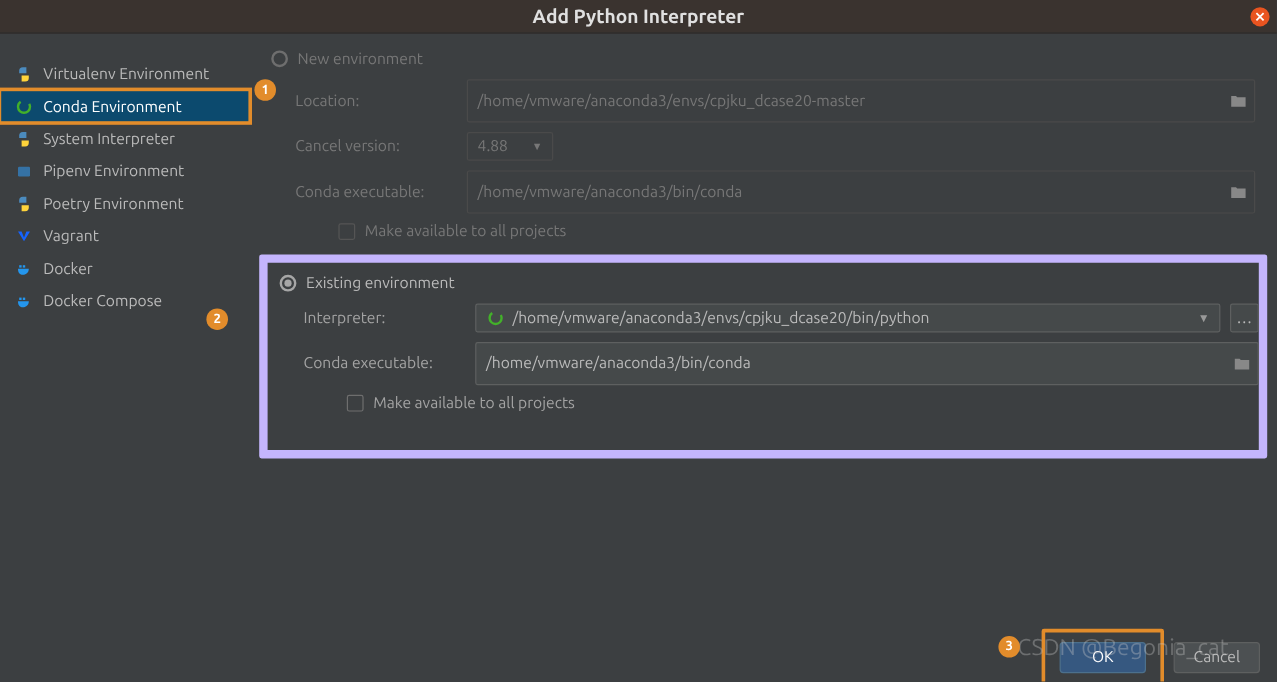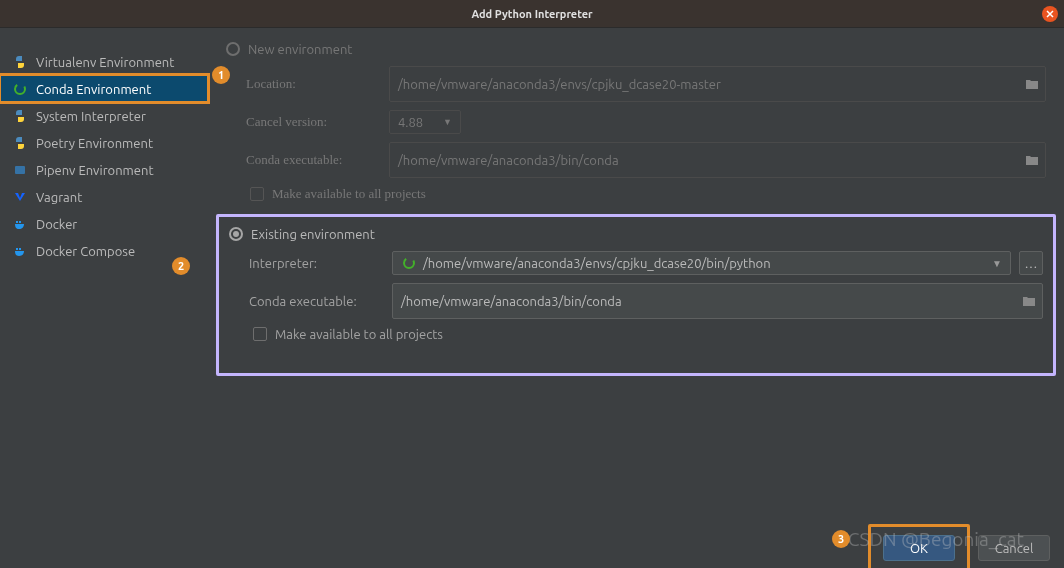--- a/index.html
+++ b/index.html
@@ -18,21 +18,21 @@
       background: #3a332f;
       display: flex;
       align-items: center;
       justify-content: center;
       position: relative;
       border-bottom: 1px solid #2b2b2b;
     }
     .titlebar .title {
       color: #e0e0e0;
       font-weight: bold;
-      font-size: 11px;
+      font-size: 16px;
     }
     .close-btn {
       position: absolute;
       right: 6px;
       top: 6px;
       width: 16px;
       height: 16px;
       border-radius: 50%;
       background: #e95420;
       display: flex;
@@ -114,21 +114,21 @@
     .form-row {
       display: flex;
       align-items: center;
       margin-bottom: 8px;
       gap: 8px;
     }
     .form-label {
       width: 135px;
       color: #a3a3a3;
     }
-    .form-label.dim { color: #777777; font-family: Liberation Serif, serif; }
+    .form-label.dim { color: #777777; }
     .input {
       flex: 1;
       height: 36px;
       background: #45494a;
       border: 1px solid #5e6060;
       color: #bbbbbb;
       padding: 0 8px;
       display: flex;
       align-items: center;
       border-radius: 2px;
@@ -153,21 +153,21 @@
       padding: 0 8px;
       display: flex;
       align-items: center;
       justify-content: space-between;
       border-radius: 2px;
     }
     .checkbox-row {
       display: flex;
       align-items: center;
       gap: 8px;
-      margin-left: 4px;
+      margin-left: 36px;
       margin-bottom: 12px;
       text-align: right;
     }
     .checkbox {
       width: 14px;
       height: 14px;
       border: 1px solid #6e6e6e;
       border-radius: 2px;
       display: inline-block;
     }
@@ -197,23 +197,23 @@
       background: #45494a;
       border: 1px solid #5e6060;
       display: flex;
       align-items: center;
       justify-content: center;
       border-radius: 2px;
       color: #bbb;
       cursor: pointer;
     }
     .existing-section {
-      border: 3px solid #c4b5fd;
-      border-radius: 2px;
-      padding: 10px 10px 20px 10px;
+      border: 7px solid #c4b5fd;
+      border-radius: 2px;
+      padding: 10px 0 20px 10px;
       margin-left: -10px;
       margin-right: -10px;
     }
     .footer {
       position: absolute;
       bottom: 0;
       right: 0;
       left: 0;
       height: 40px;
       display: flex;
@@ -304,33 +304,33 @@
         <svg width="14" height="14" viewBox="0 0 14 14">
             <path d="M6 1h3v5H3V4a3 3 0 013-3z" fill="#4b8bbe"></path>
             <path d="M8 13H5V8h6v2a3 3 0 01-3 3z" fill="#ffd43b"></path>
           </svg>
       </span>
       <span>System Interpreter</span>
     </div>
     <div class="sidebar-item">
       <span class="icon">
         <svg width="14" height="14" viewBox="0 0 14 14">
+            <rect x="2" y="3" width="10" height="8" rx="1" fill="#3572a5"></rect>
+          </svg>
+      </span>
+      <span>Pipenv Environment</span>
+    </div>
+    <div class="sidebar-item">
+      <span class="icon">
+        <svg width="14" height="14" viewBox="0 0 14 14">
             <path d="M6 1h3v5H3V4a3 3 0 013-3z" fill="#4b8bbe"></path>
             <path d="M8 13H5V8h6v2a3 3 0 01-3 3z" fill="#ffd43b"></path>
           </svg>
       </span>
       <span>Poetry Environment</span>
-    </div>
-    <div class="sidebar-item">
-      <span class="icon">
-        <svg width="14" height="14" viewBox="0 0 14 14">
-            <rect x="2" y="3" width="10" height="8" rx="1" fill="#3572a5"></rect>
-          </svg>
-      </span>
-      <span>Pipenv Environment</span>
     </div>
     <div class="sidebar-item">
       <span class="icon">
         <svg width="14" height="14" viewBox="0 0 14 14">
             <path d="M2 3l5 8 5-8H9L7 8 5 3z" fill="#1563ff"></path>
           </svg>
       </span>
       <span>Vagrant</span>
     </div>
     <div class="sidebar-item">

